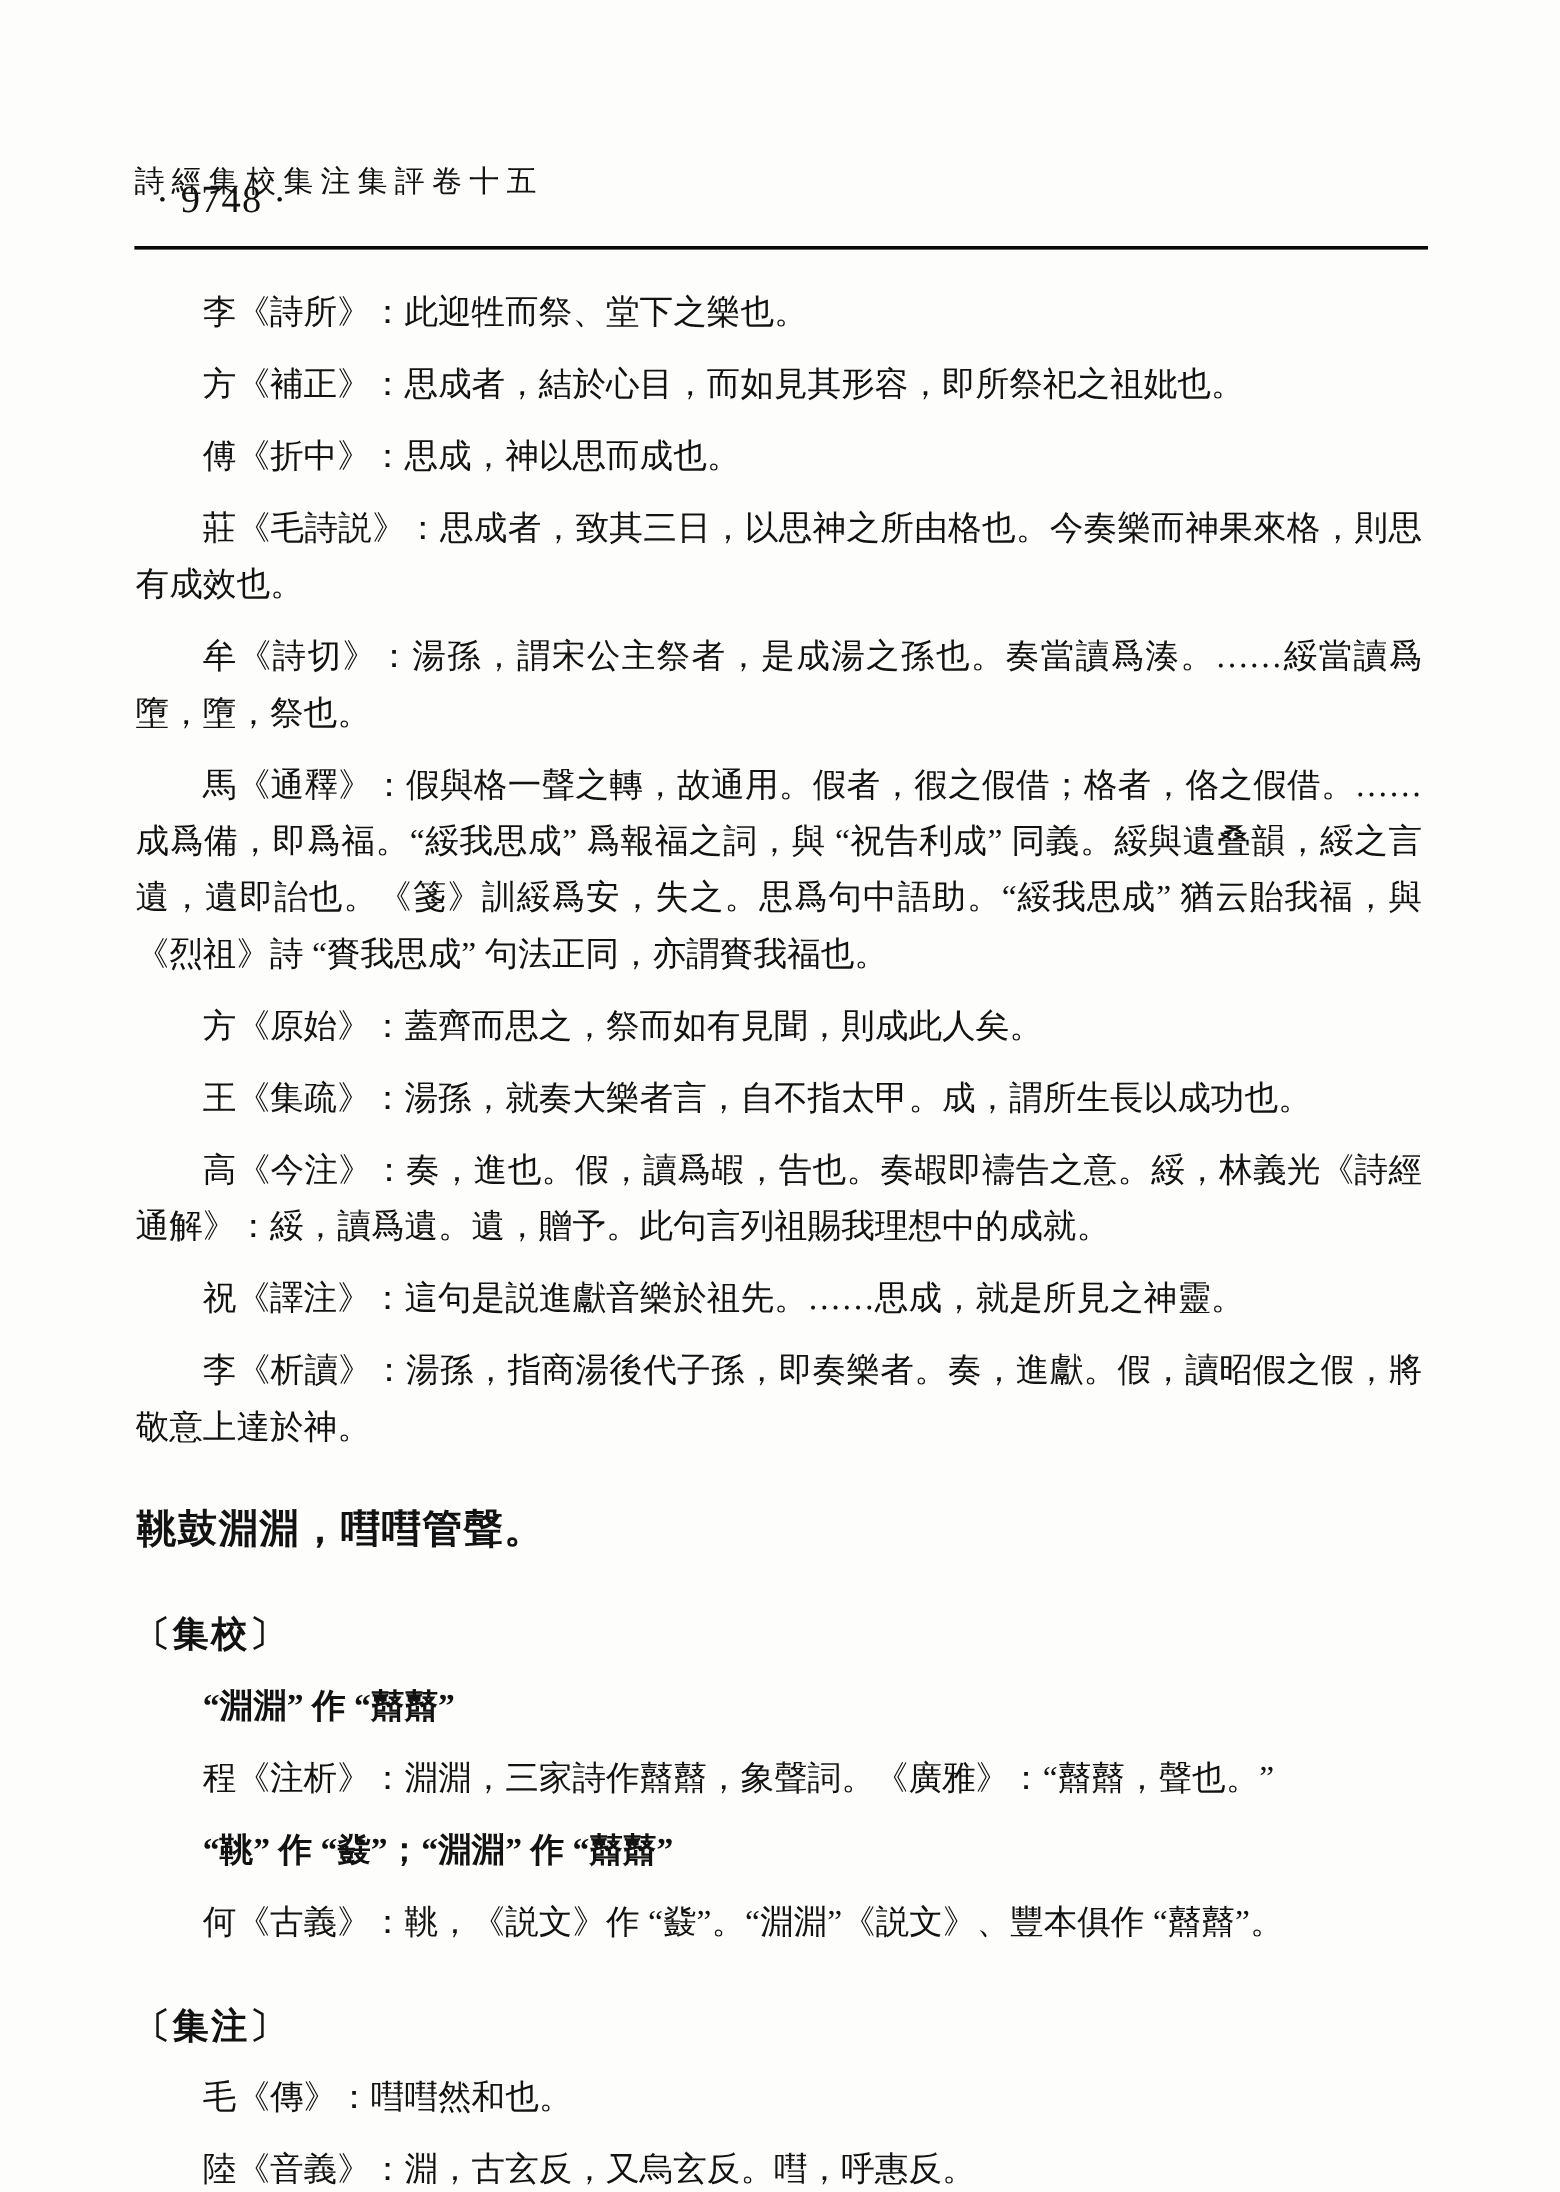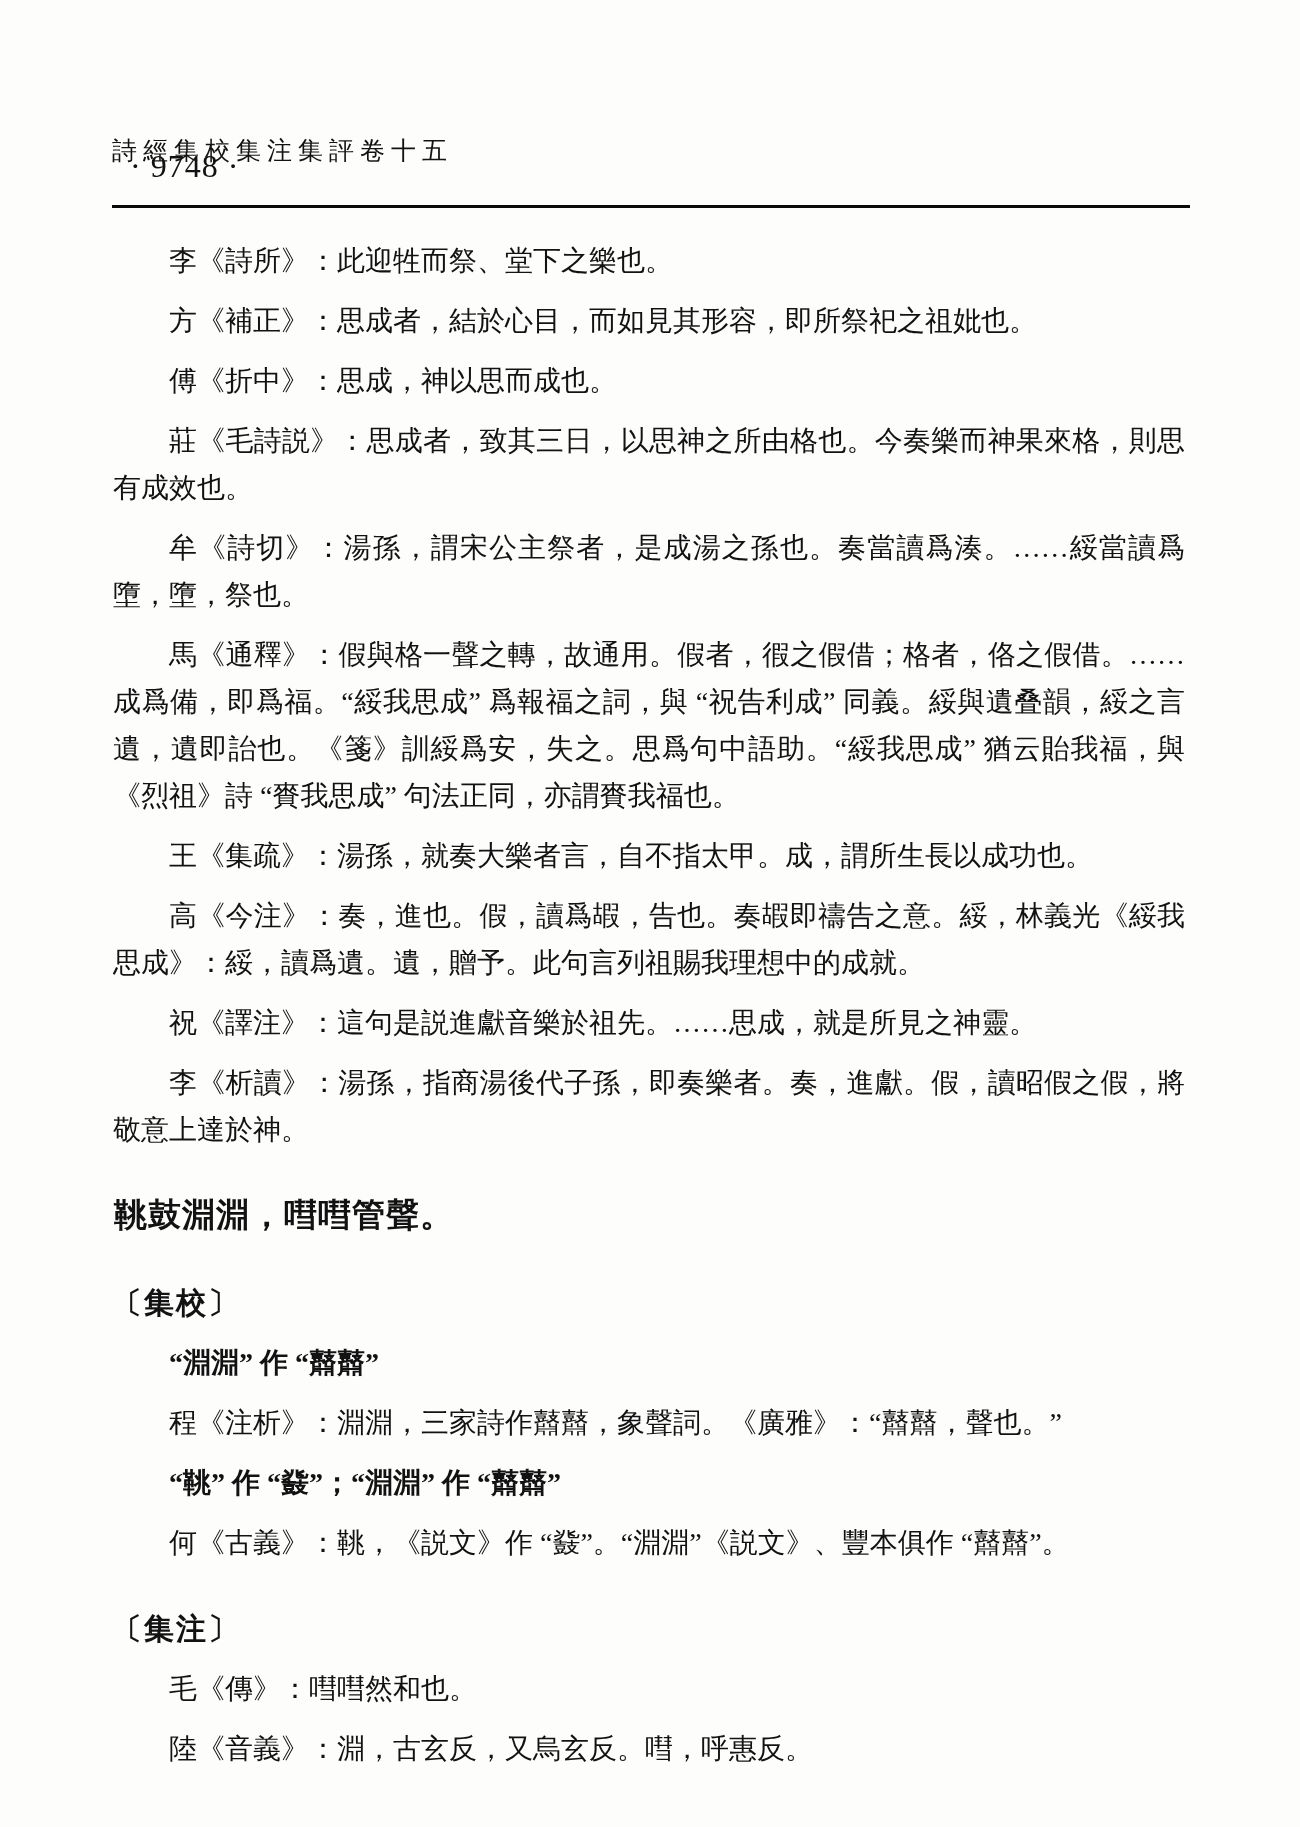--- a/index.html
+++ b/index.html
@@ -84,22 +84,23 @@
   <div class="head-rule"></div>
 
   <div class="content">
 
     <p>李《詩所》：此迎牲而祭、堂下之樂也。</p>
     <p>方《補正》：思成者，結於心目，而如見其形容，即所祭祀之祖妣也。</p>
     <p>傅《折中》：思成，神以思而成也。</p>
     <p>莊《毛詩説》：思成者，致其三日，以思神之所由格也。今奏樂而神果來格，則思有成效也。</p>
     <p>牟《詩切》：湯孫，謂宋公主祭者，是成湯之孫也。奏當讀爲湊。……綏當讀爲墮，墮，祭也。</p>
     <p>馬《通釋》：假與格一聲之轉，故通用。假者，徦之假借；格者，佫之假借。……成爲備，即爲福。“綏我思成” 爲報福之詞，與 “祝告利成” 同義。綏與遺叠韻，綏之言遺，遺即詒也。《箋》訓綏爲安，失之。思爲句中語助。“綏我思成” 猶云貽我福，與《烈祖》詩 “賚我思成” 句法正同，亦謂賚我福也。</p>
+    <p>方《原始》：蓋齊而思之，祭而如有見聞，則成此人矣。</p>
     <p>王《集疏》：湯孫，就奏大樂者言，自不指太甲。成，謂所生長以成功也。</p>
-    <p>高《今注》：奏，進也。假，讀爲嘏，告也。奏嘏即禱告之意。綏，林義光《綏我思成》：綏，讀爲遺。遺，贈予。此句言列祖賜我理想中的成就。</p>
+    <p>高《今注》：奏，進也。假，讀爲嘏，告也。奏嘏即禱告之意。綏，林義光《詩經通解》：綏，讀爲遺。遺，贈予。此句言列祖賜我理想中的成就。</p>
     <p>祝《譯注》：這句是説進獻音樂於祖先。……思成，就是所見之神靈。</p>
     <p>李《析讀》：湯孫，指商湯後代子孫，即奏樂者。奏，進獻。假，讀昭假之假，將敬意上達於神。</p>
 
     <div class="verse-heading">鞉鼓淵淵，嘒嘒管聲。</div>
 
     <div class="section-heading">〔集校〕</div>
     <p class="entry-bold">“淵淵” 作 “鼘鼘”</p>
     <p>程《注析》：淵淵，三家詩作鼘鼘，象聲詞。《廣雅》：“鼘鼘，聲也。”</p>
     <p class="entry-bold">“鞉” 作 “鼗”；“淵淵” 作 “鼘鼘”</p>
     <p>何《古義》：鞉，《説文》作 “鼗”。“淵淵”《説文》、豐本俱作 “鼘鼘”。</p>

